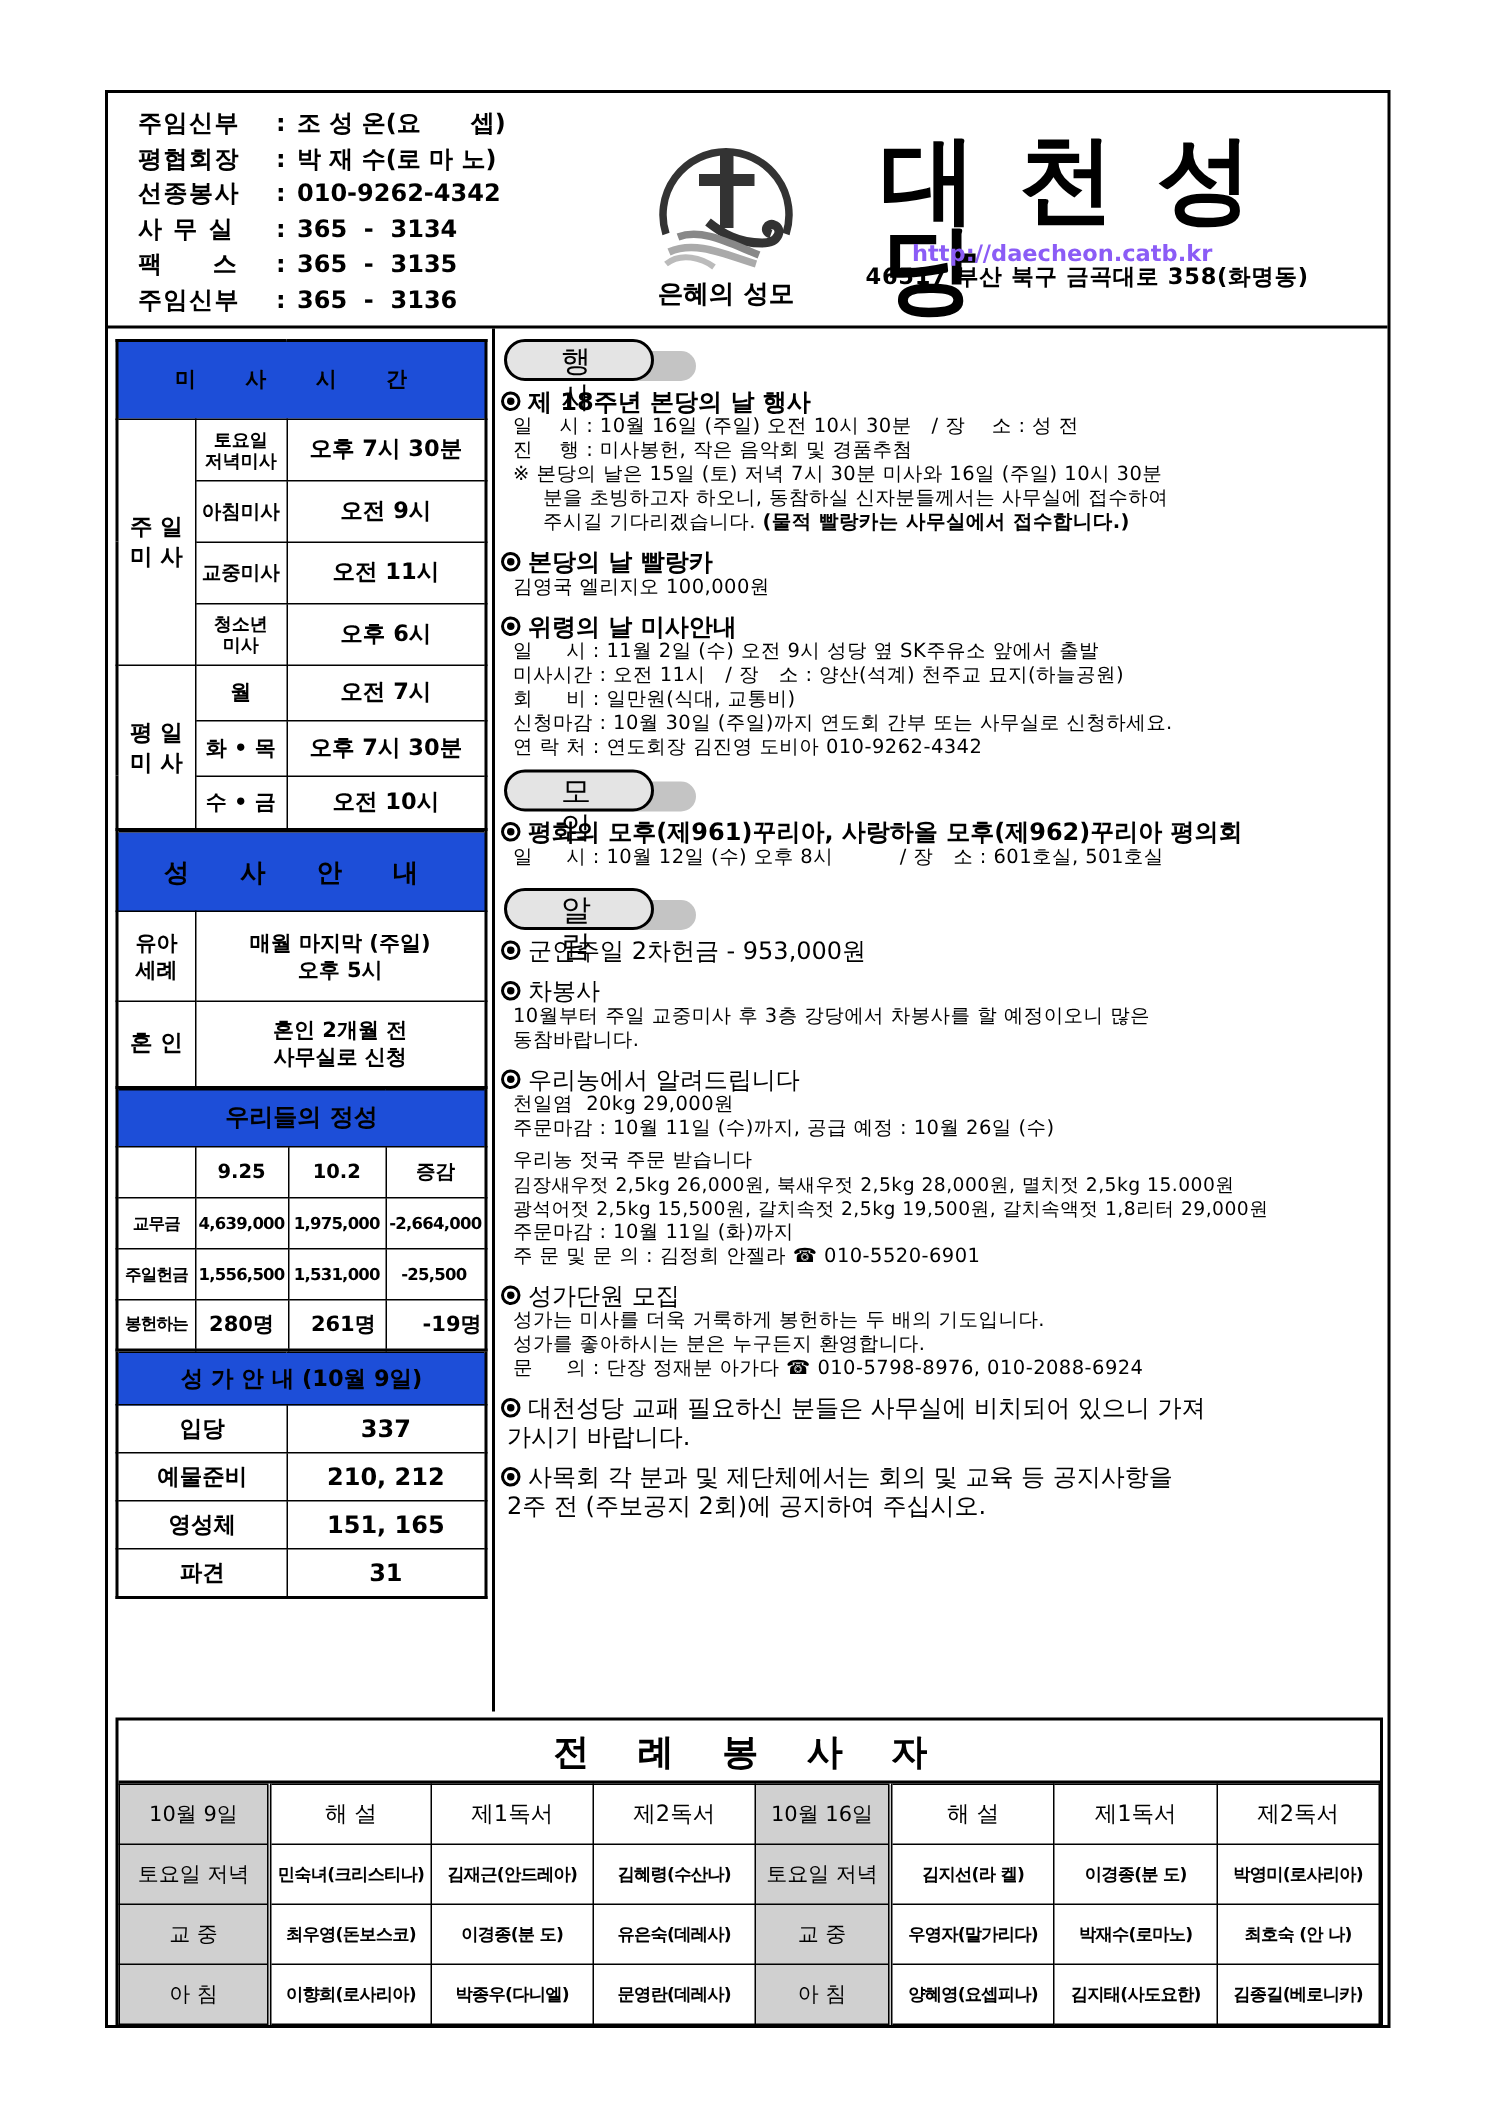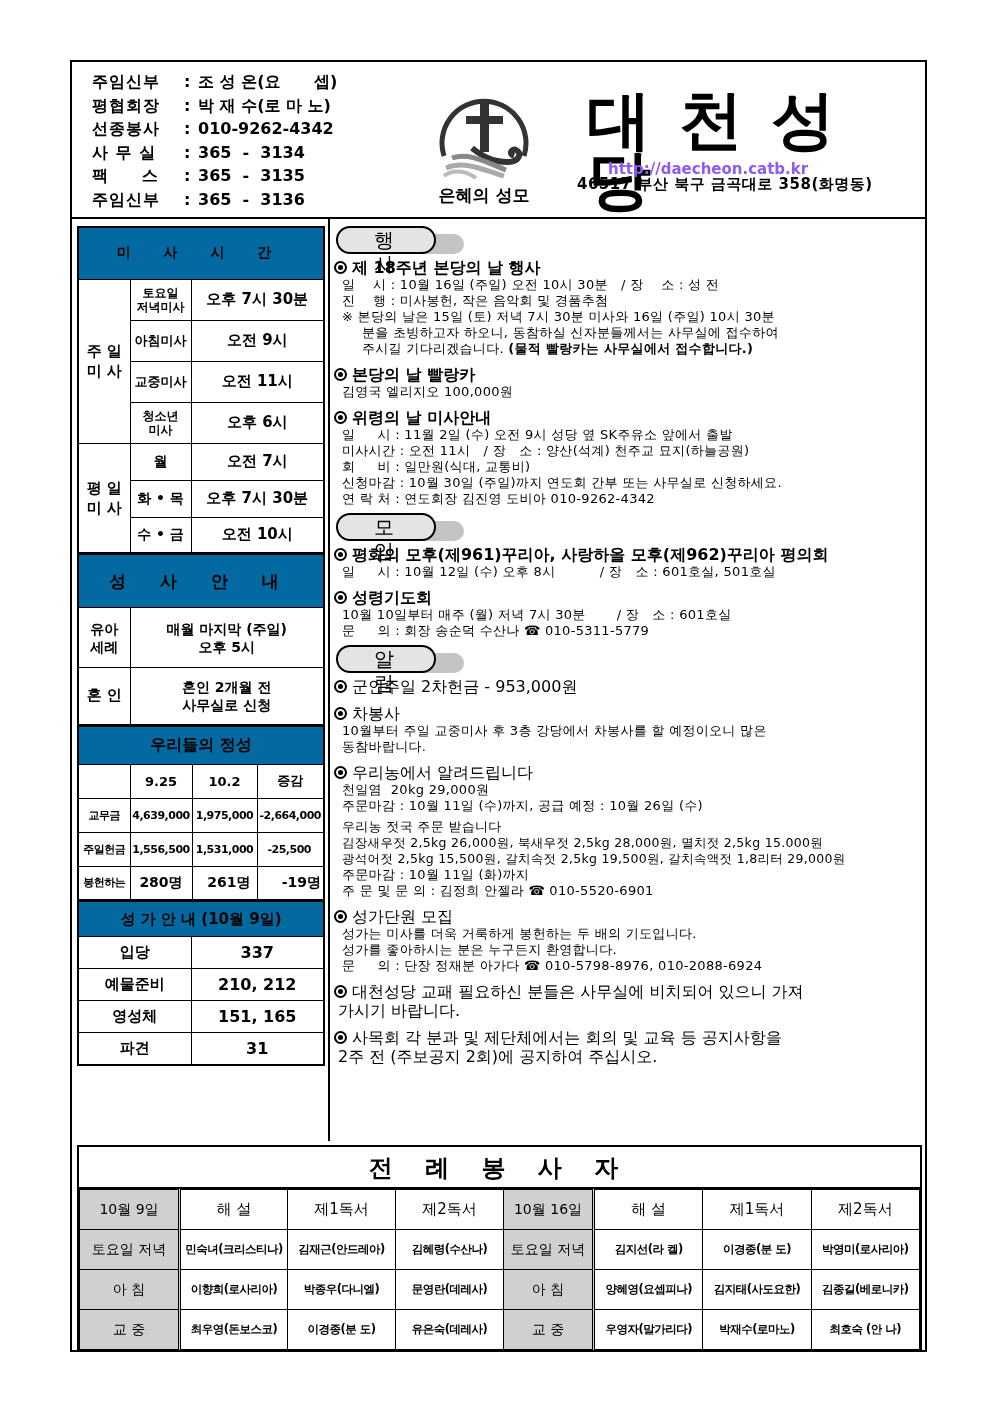--- a/index.html
+++ b/index.html
@@ -17,21 +17,21 @@
   .logo { position: absolute; left: 352px; top: 22px; width: 120px; height: 128px; }
   .logo-caption { position: absolute; left: 0; top: 100px; width: 120px; text-align: center; font-weight: bold; font-size: 17px; }
   .title { position: absolute; left: 515px; top: 28px; font-size: 64px; font-weight: bold; letter-spacing: 28px; line-height: 60px; }
   .url { position: absolute; left: 536px; top: 98px; font-size: 15px; color: #8b5cf6; font-weight: bold; }
   .addr { position: absolute; left: 505px; top: 113px; font-size: 15px; font-weight: bold; letter-spacing: 0.5px; }
 
   
   .leftcol { position: absolute; left: 5px; top: 164px; width: 248px; }
   table.lt { border-collapse: collapse; width: 248px; border: 2px solid #000; }
   table.lt td { border: 1px solid #000; text-align: center; font-weight: bold; vertical-align: middle; }
-  .shade { background: #0369a1; }
+  .shade { background: #1d4ed8; }
   .sec-title { font-size: 17px; height: 52px; letter-spacing: 14px; }
   .mass td { font-size: 14px; }
   .mass .time { font-size: 15px; }
   .small { font-size: 11px !important; letter-spacing: -0.5px; }
   .offering td { height: 34px; font-size: 13px; }
 
   .vdiv { position: absolute; left: 256px; top: 157px; width: 2px; height: 922px; background: #000; }
 
   
   .rightcol { position: absolute; left: 262px; top: 160px; width: 590px; font-family: "DejaVu Sans", sans-serif; }
@@ -242,25 +242,20 @@
 
     <div class="pill-wrap" style="margin-top:4px;">
       <div class="pill-shadow"></div>
       <div class="pill">모 임</div>
     </div>
     <div class="item">
       <div class="item-title"><span class="bullet"></span><span>평화의 모후(제961)꾸리아, 사랑하올 모후(제962)꾸리아 평의회</span></div>
       <div class="line">일     시 : 10월 12일 (수) 오후 8시          / 장   소 : 601호실, 501호실</div>
     </div>
     <div class="gap"></div>
-    <div class="item">
-      <div class="item-title"><span class="bullet"></span><span>성령기도회</span></div>
-      <div class="line">10월 10일부터 매주 (월) 저녁 7시 30분       / 장   소 : 601호실</div>
-      <div class="line">문     의 : 회장 송순덕 수산나 ☎ 010-5311-5779</div>
-    </div>
 
     <div class="pill-wrap" style="margin-top:4px;">
       <div class="pill-shadow"></div>
       <div class="pill">알 림</div>
     </div>
     <div class="item">
       <div class="item-title" style="font-weight:normal;"><span class="bullet"></span><span>군인주일 2차헌금 - 953,000원</span></div>
     </div>
     <div class="gap"></div>
     <div class="item">
@@ -317,35 +312,35 @@
         <td class="hd dbl">토요일 저녁</td>
         <td class="nm">민숙녀(크리스티나)</td>
         <td class="nm">김재근(안드레아)</td>
         <td class="nm">김혜령(수산나)</td>
         <td class="hd dbl">토요일 저녁</td>
         <td class="nm">김지선(라   켈)</td>
         <td class="nm">이경종(분 도)</td>
         <td class="nm">박영미(로사리아)</td>
       </tr>
       <tr>
+        <td class="hd dbl">교   중</td>
+        <td class="nm">최우영(돈보스코)</td>
+        <td class="nm">이경종(분 도)</td>
+        <td class="nm">유은숙(데레사)</td>
+        <td class="hd dbl">교   중</td>
+        <td class="nm">우영자(말가리다)</td>
+        <td class="nm">박재수(로마노)</td>
+        <td class="nm">최호숙 (안 나)</td>
+      </tr>
+      <tr>
         <td class="hd dbl">아   침</td>
         <td class="nm">이향희(로사리아)</td>
         <td class="nm">박종우(다니엘)</td>
         <td class="nm">문영란(데레사)</td>
         <td class="hd dbl">아   침</td>
         <td class="nm">양혜영(요셉피나)</td>
         <td class="nm">김지태(사도요한)</td>
         <td class="nm">김종길(베로니카)</td>
       </tr>
-      <tr>
-        <td class="hd dbl">교   중</td>
-        <td class="nm">최우영(돈보스코)</td>
-        <td class="nm">이경종(분 도)</td>
-        <td class="nm">유은숙(데레사)</td>
-        <td class="hd dbl">교   중</td>
-        <td class="nm">우영자(말가리다)</td>
-        <td class="nm">박재수(로마노)</td>
-        <td class="nm">최호숙 (안 나)</td>
-      </tr>
     </tbody>
       </table>
   </div>
 </div>
 
 </body></html>

